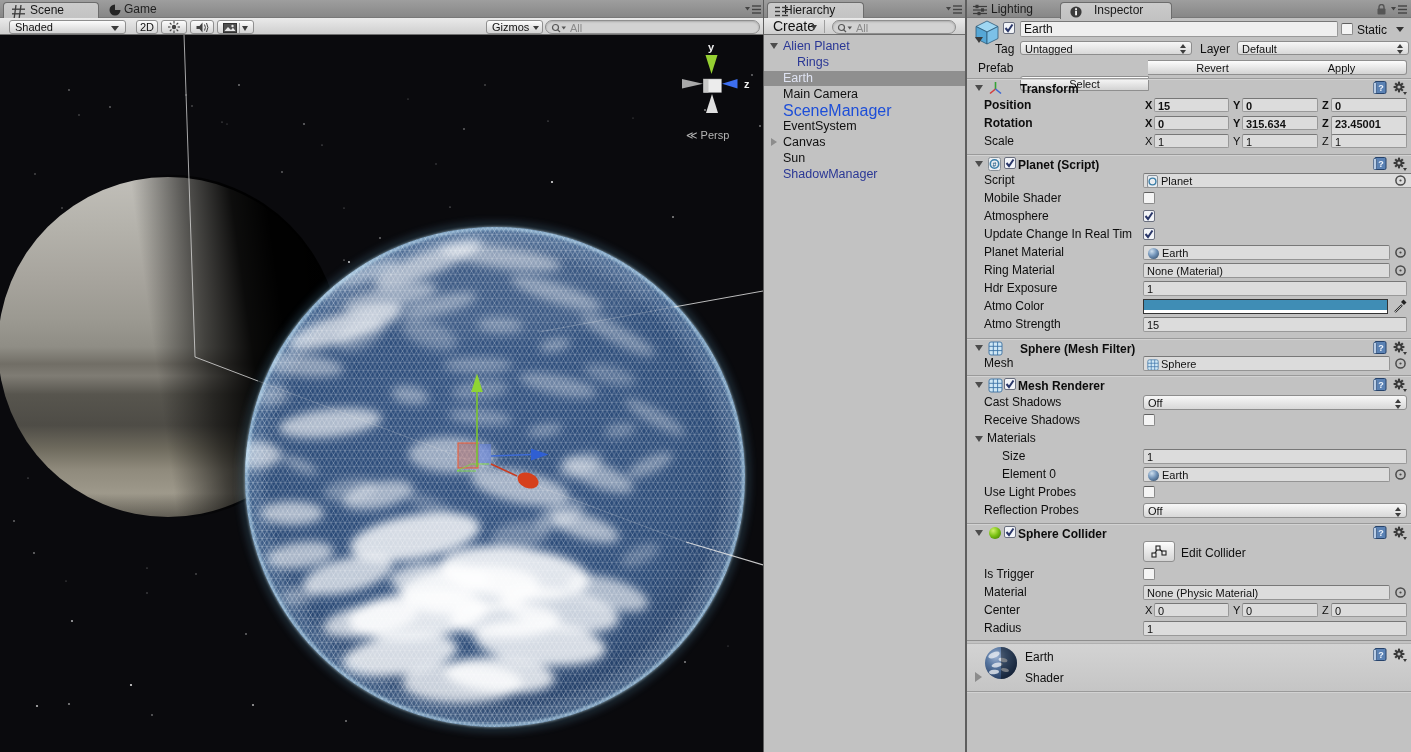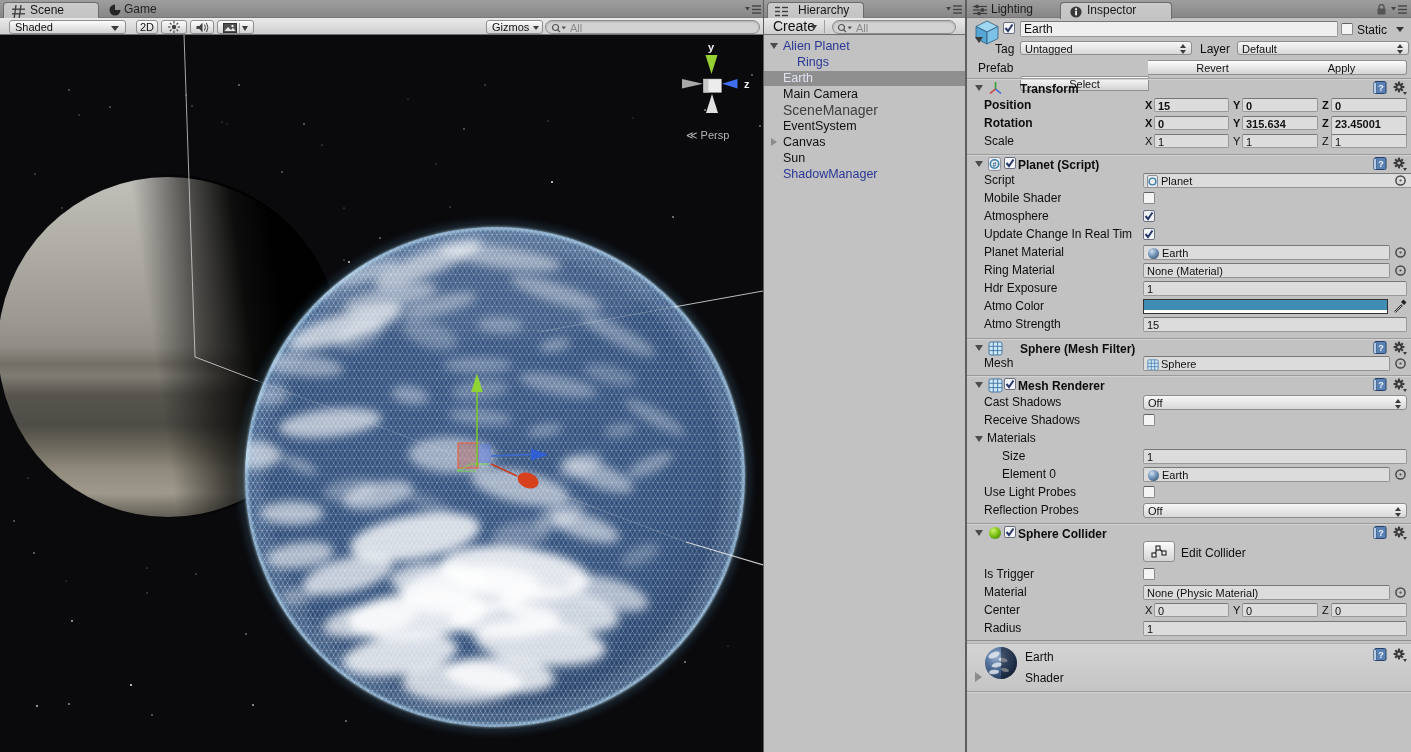--- a/index.html
+++ b/index.html
@@ -315,21 +315,21 @@
  <text x="711" y="16" font-size="11" font-weight="bold" fill="#f0f0f0" text-anchor="middle" font-family="Liberation Sans">y</text>
  <text x="744" y="53" font-size="11" font-weight="bold" fill="#f0f0f0" font-family="Liberation Sans">z</text>
  <text x="686" y="103.5" font-size="11" fill="#b4b4b4" font-family="Liberation Sans">≪ Persp</text>
  </g>
 </g>
 </svg>
 </div>
 <div class="abs" style="left:763px;top:0;width:1px;height:752px;background:#5e5e5e"></div>
 <div class="abs" style="left:764px;top:0;width:201px;height:752px;background:#c2c2c2">
     <div class="strip" style="left:0;top:0;width:201px"></div>
-    <div class="tab" style="left:3px;width:97px;padding-left:30px">Hierarchy
+    <div class="tab" style="left:3px;width:97px;padding-left:16px">Hierarchy
  <svg class="abs" style="left:7px;top:3px" width="13" height="11" viewBox="0 0 13 11">
   <g stroke="#3c3c3c" stroke-width="1.4">
           <line x1="0" y1="1.5" x2="5" y2="1.5"></line>
           <line x1="0" y1="5.5" x2="5" y2="5.5"></line>
           <line x1="0" y1="9.5" x2="5" y2="9.5"></line>
   <line x1="7" y1="1.5" x2="13" y2="1.5"></line>
           <line x1="7" y1="5.5" x2="13" y2="5.5"></line>
           <line x1="7" y1="9.5" x2="13" y2="9.5"></line>
         </g>
       </svg>
@@ -352,21 +352,21 @@
      <path d="M10.5 3.5 l4.5 0 l-2.25 3 z" fill="#555"></path>
       </svg>
    <span class="abs" style="left:23px;top:1px;font-size:11px;color:#8a8a8a">All</span>
     </div>
     <span class="trid" style="left:6px;top:43px;border-left-width:4px;border-right-width:4px;border-top-width:6px"></span>
     <div class="abs" style="left:19px;top:39px;font-size:12.5px;line-height:15px;color:#2a3795">Alien Planet</div>
     <div class="abs" style="left:33px;top:55px;font-size:12.5px;line-height:15px;color:#2a3795">Rings</div>
     <div class="abs" style="left:0;top:71px;width:201px;height:15px;background:#8f8f8f"></div>
     <div class="abs" style="left:19px;top:71px;font-size:12.5px;line-height:15px;color:#dfe3f2">Earth</div>
     <div class="abs" style="left:19px;top:87px;font-size:12.5px;line-height:15px;color:#101010">Main Camera</div>
-    <div class="abs" style="left:19px;top:103px;font-size:14px;line-height:15px;color:#404040">SceneManager</div>
+    <div class="abs" style="left:19px;top:103px;font-size:16px;line-height:15px;color:#1d4ed8">SceneManager</div>
     <div class="abs" style="left:19px;top:119px;font-size:12.5px;line-height:15px;color:#101010">EventSystem</div>
     <span class="trir" style="left:7px;top:138px;border-top-width:4px;border-bottom-width:4px;border-left-width:6px"></span>
     <div class="abs" style="left:19px;top:135px;font-size:12.5px;line-height:15px;color:#101010">Canvas</div>
     <div class="abs" style="left:19px;top:151px;font-size:12.5px;line-height:15px;color:#101010">Sun</div>
     <div class="abs" style="left:19px;top:167px;font-size:12.5px;line-height:15px;color:#2a3795">ShadowManager</div>
   </div>
 <div class="abs" style="left:965px;top:0;width:2px;height:752px;background:#5e5e5e"></div>
 <div class="abs" style="left:967px;top:0;width:444px;height:752px;background:#c2c2c2;overflow:hidden">
     <div class="strip" style="left:0;top:0;width:444px"></div>
     <div class="abs" style="left:6px;top:2px;height:16px;font-size:12px;color:#1c1c1c;line-height:15px;padding-left:18px">Lighting
@@ -376,21 +376,21 @@
           <line x1="0" y1="6" x2="14" y2="6"></line>
           <line x1="0" y1="9.5" x2="14" y2="9.5"></line>
         </g>
   <g fill="#3c3c3c">
           <rect x="2.5" y="0.8" width="3" height="3.4"></rect>
           <rect x="8" y="4.3" width="3" height="3.4"></rect>
           <rect x="4.5" y="7.8" width="3" height="3.4"></rect>
         </g>
       </svg>
 </div>
-    <div class="tab" style="left:93px;width:112px;padding-left:26px">Inspector
+    <div class="tab" style="left:93px;width:112px;padding-left:33px">Inspector
  <svg class="abs" style="left:9px;top:3px" width="12" height="12" viewBox="0 0 12 12">
   <circle cx="6" cy="6" r="5.6" fill="#3a3a3a"></circle>
   <rect x="5.1" y="4.7" width="1.9" height="4.6" fill="#efefef"></rect>
         <rect x="5.1" y="2.2" width="1.9" height="1.8" fill="#efefef"></rect>
       </svg>
 </div>
     <svg class="abs" style="left:410px;top:4px" width="30" height="11" viewBox="0 0 30 11">
  <rect x="0.5" y="4.5" width="8" height="6" rx="1" fill="#555"></rect>
  <path d="M2 5 v-2 a2.5 2.5 0 0 1 5 0 v2" fill="none" stroke="#555" stroke-width="1.4"></path>
  <path d="M14 3 l5 0 l-2.5 3.5 z" fill="#444"></path>

